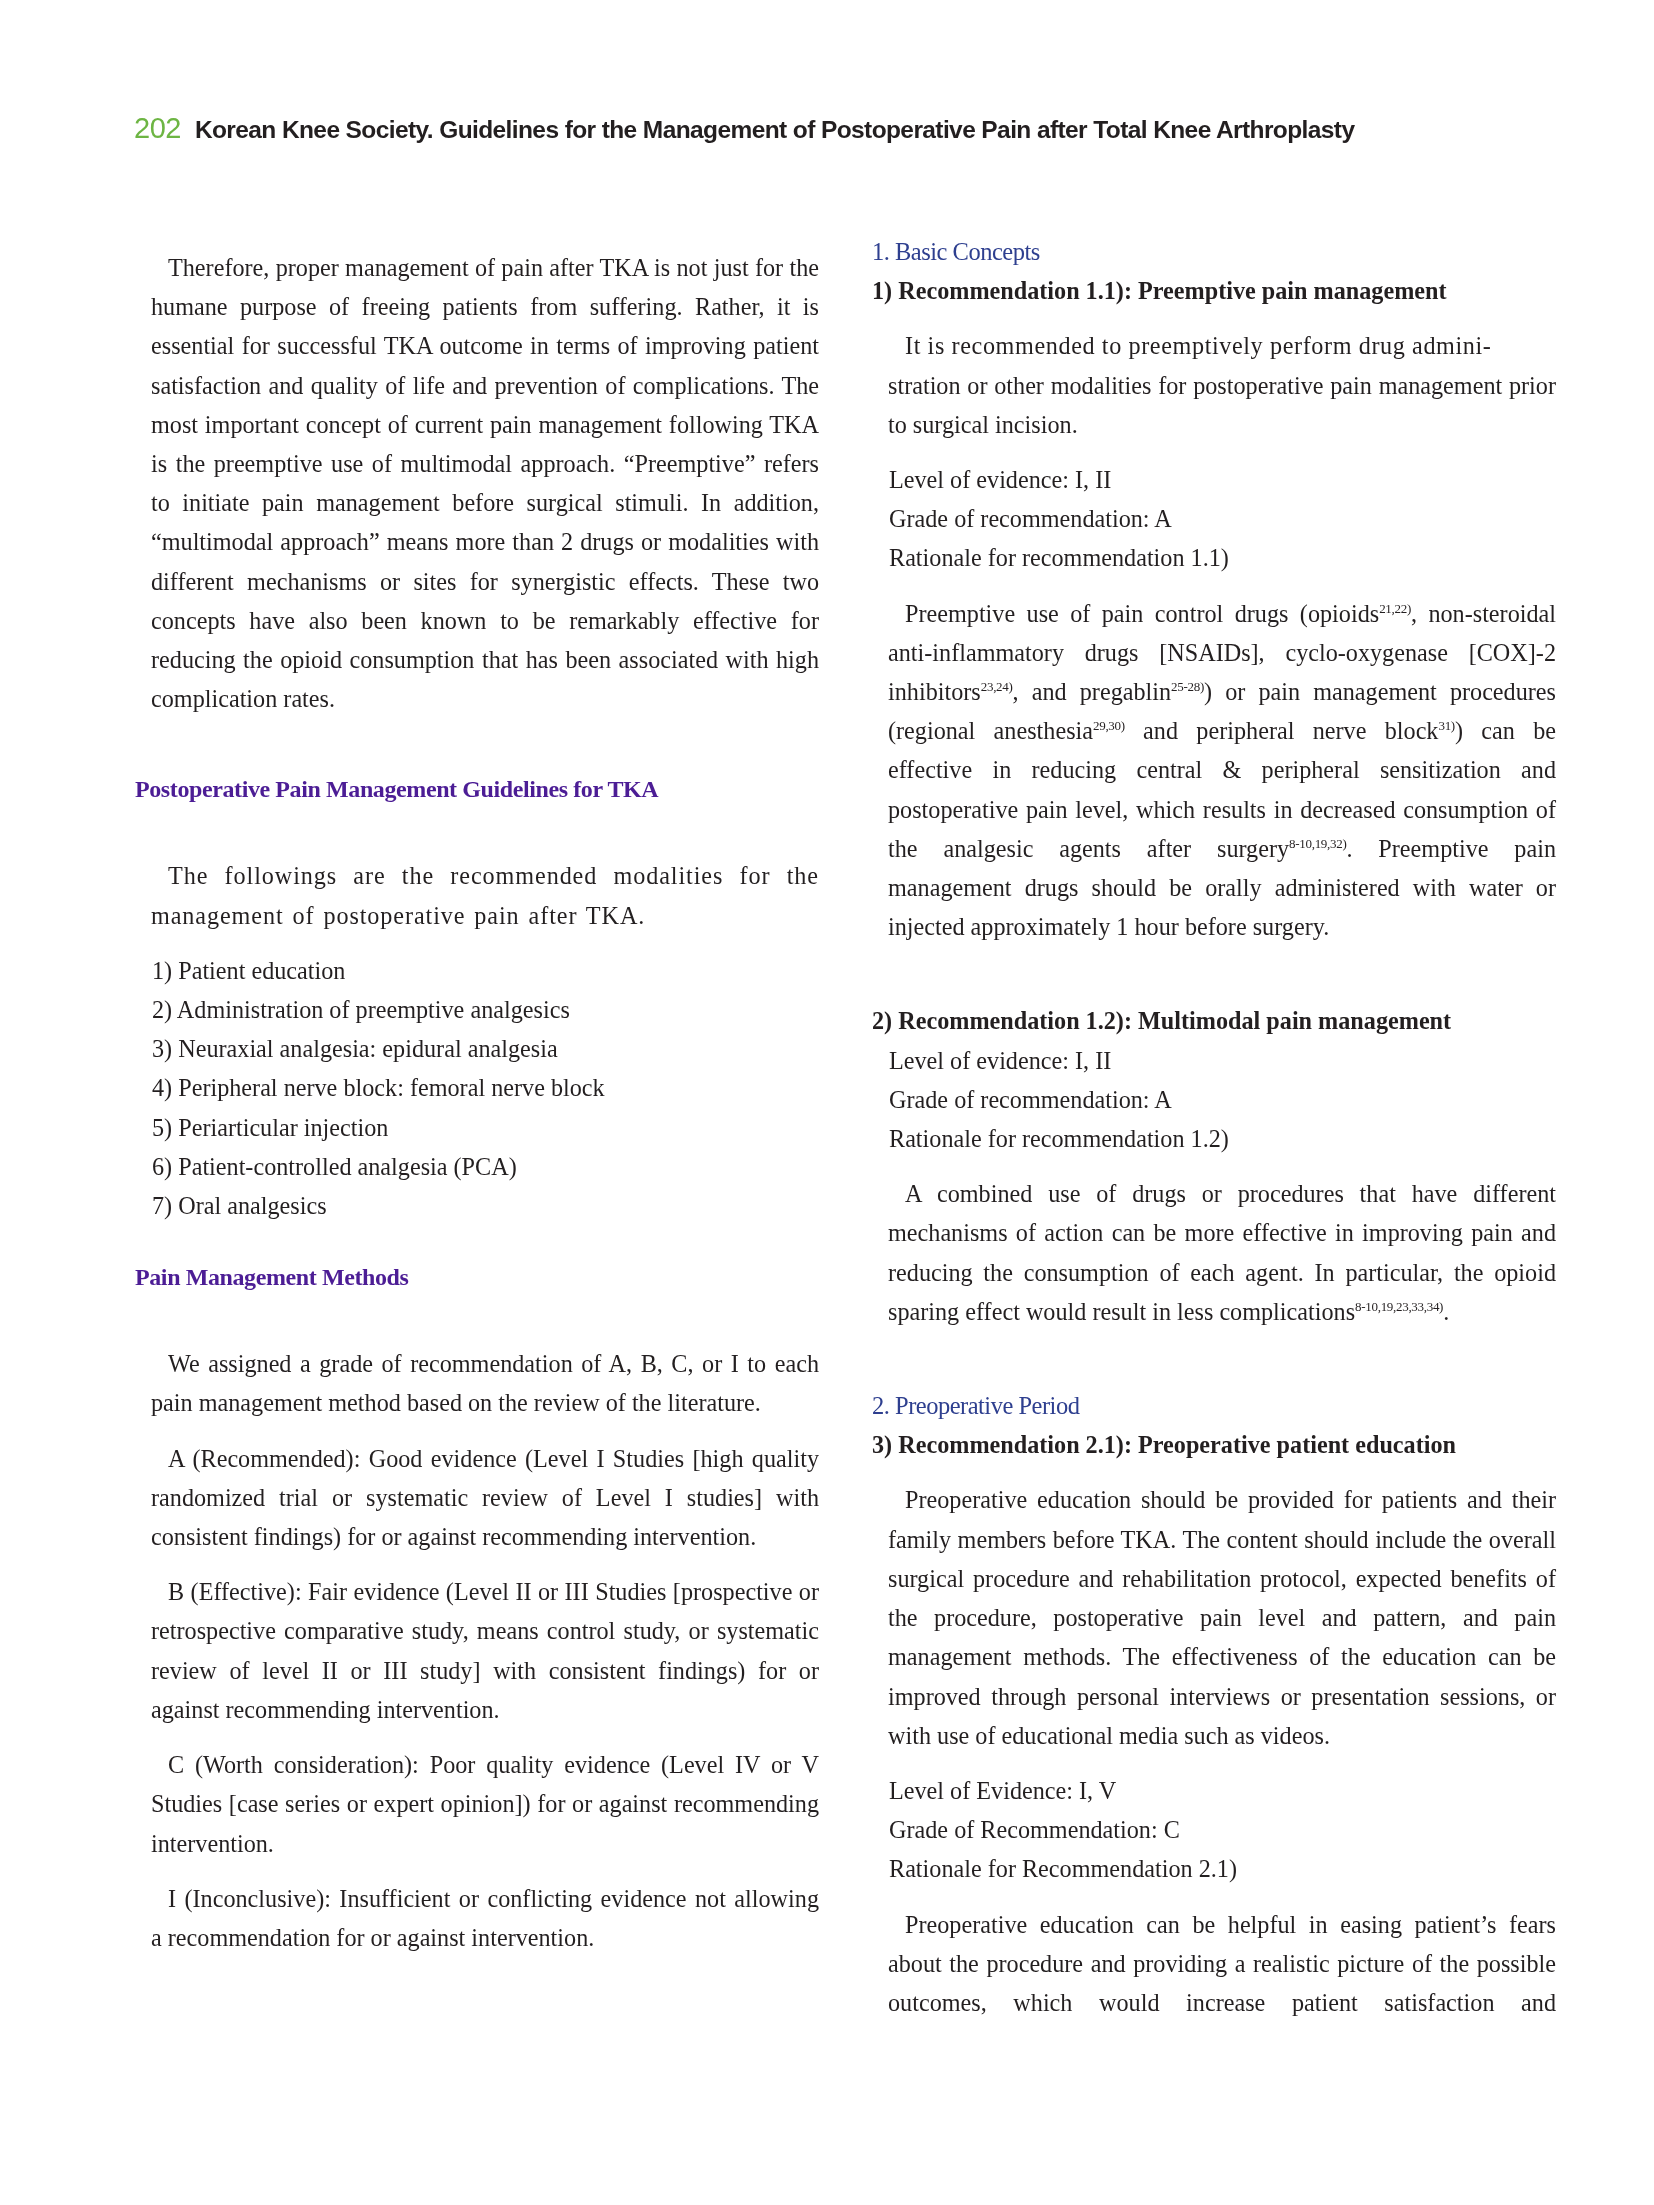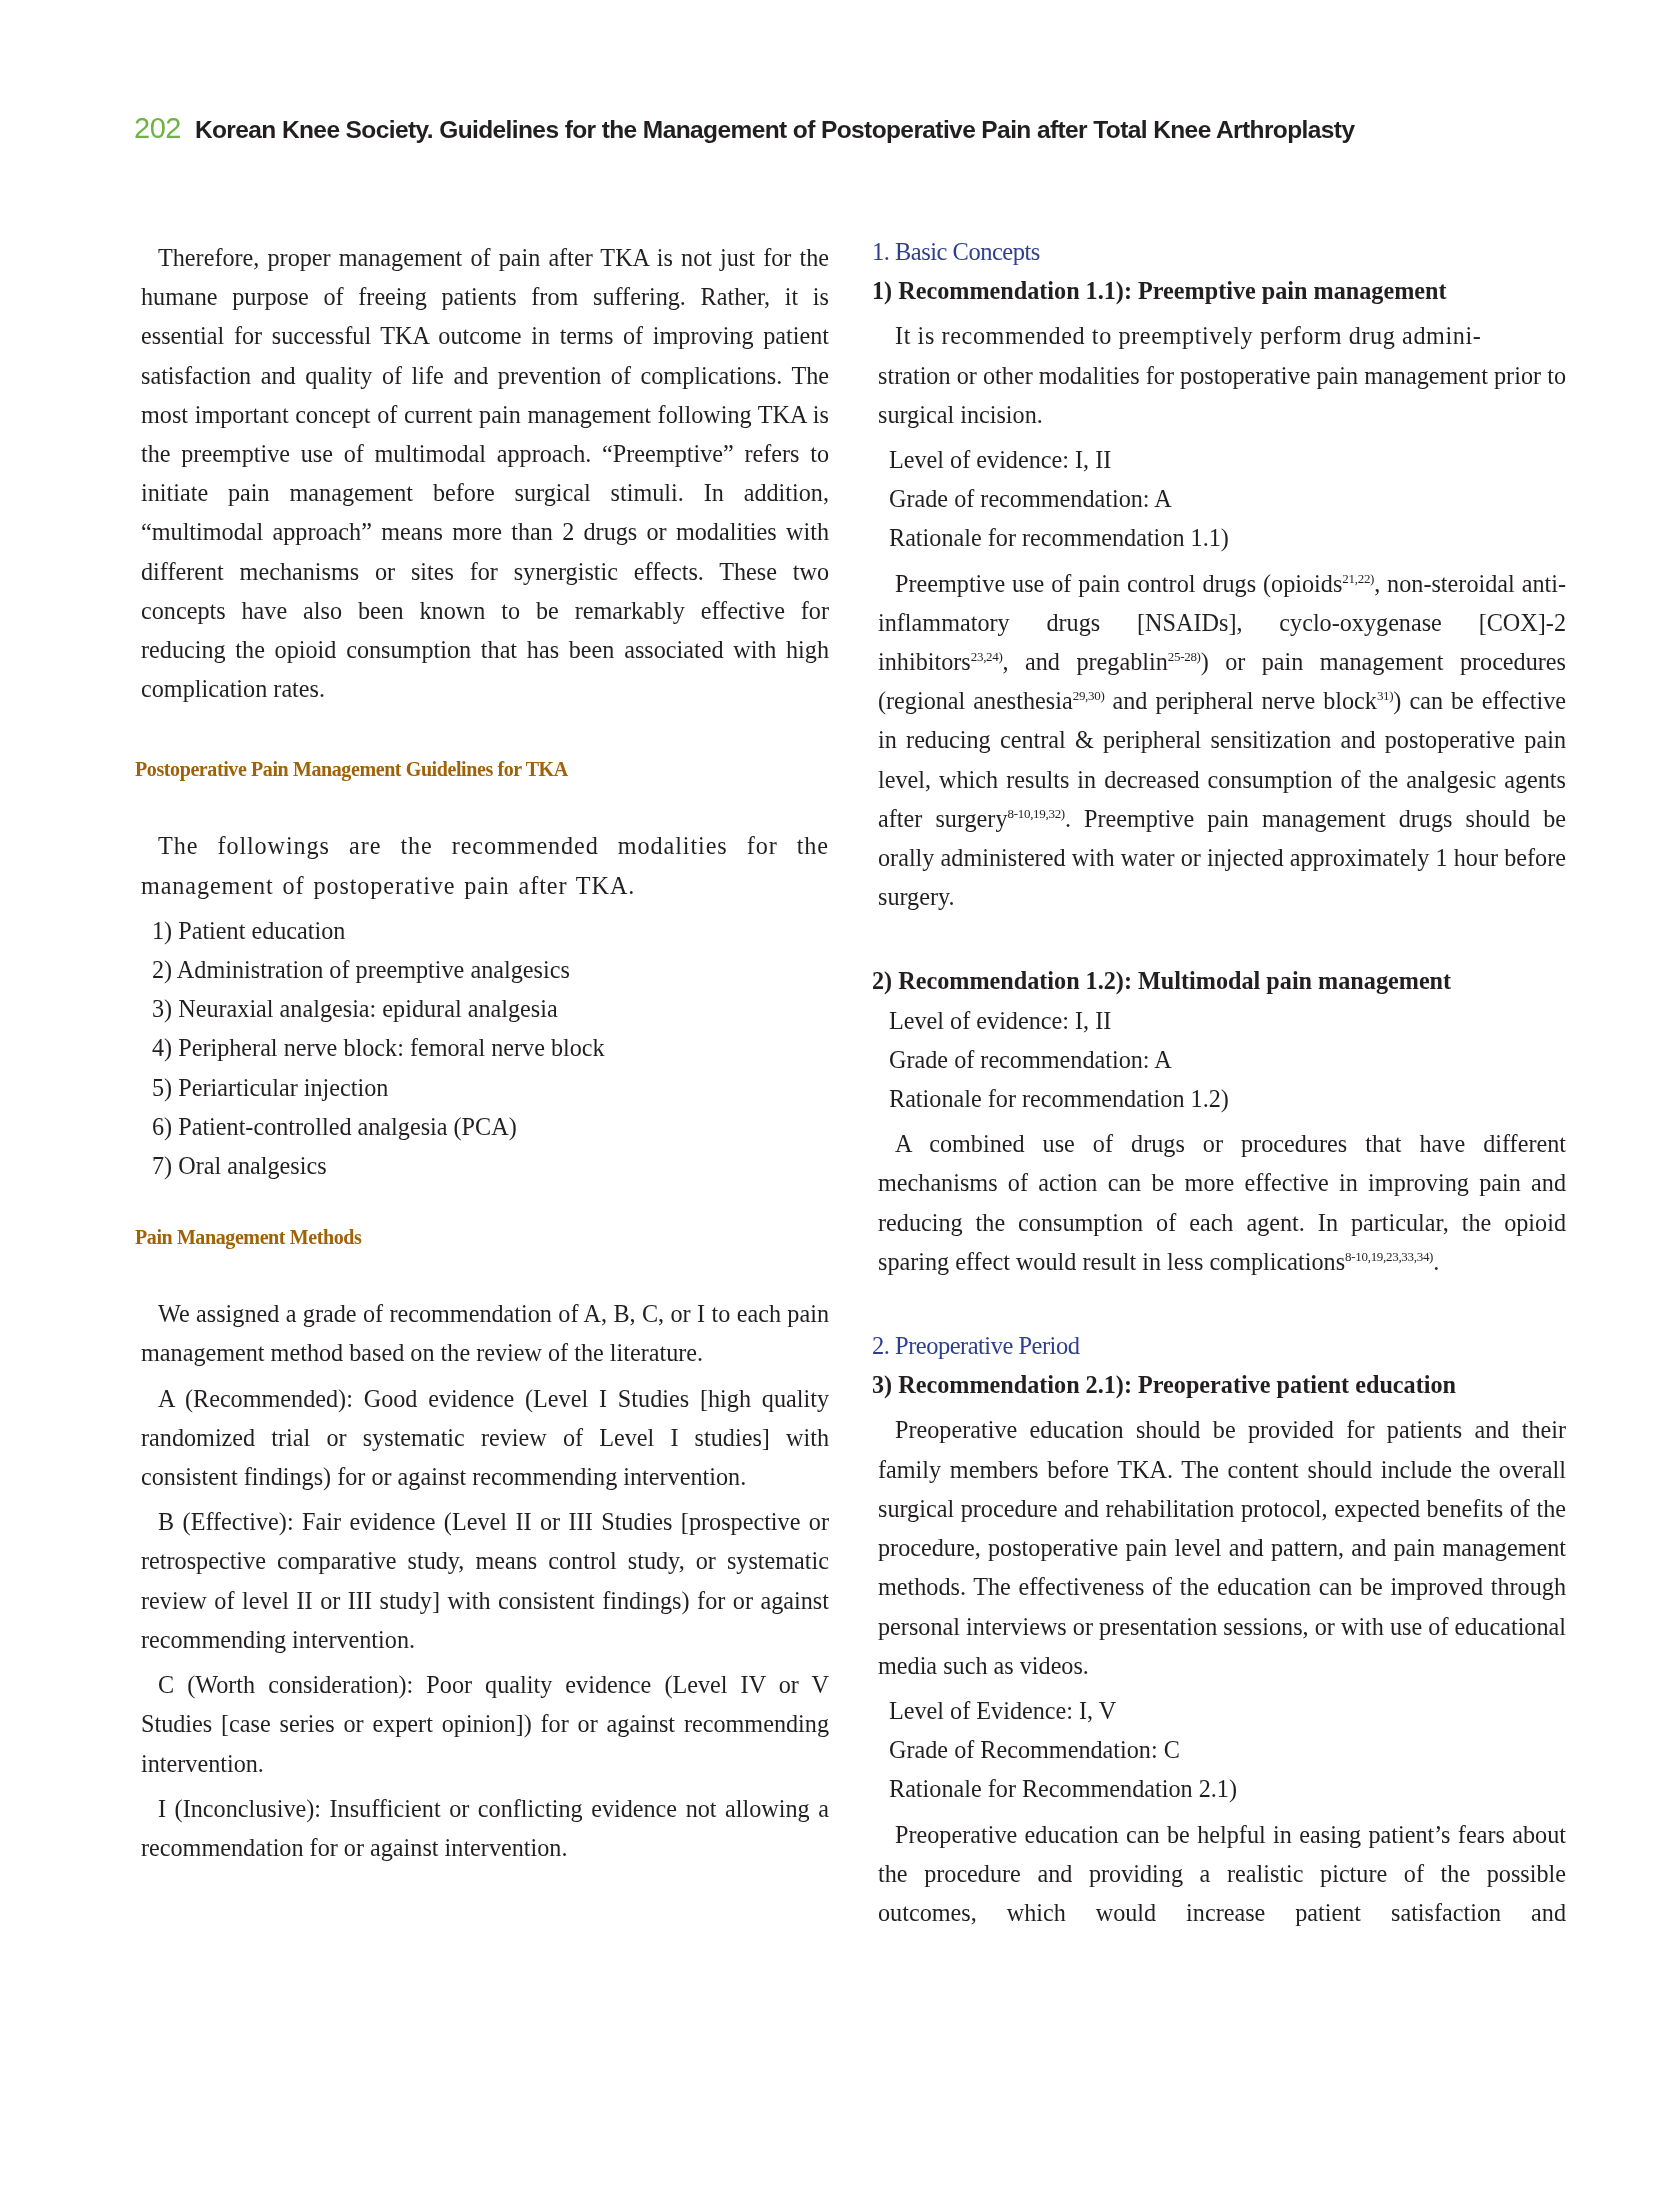--- a/index.html
+++ b/index.html
@@ -7,26 +7,26 @@
     .page { position: absolute; left: 16px; top: 0; width: 1654px; height: 1982px; }
 
     .running-head { position: absolute; left: 118px; top: 112px; white-space: nowrap; }
     .page-number { font-family: "Liberation Sans", sans-serif; font-size: 29px; color: #6db543; letter-spacing: -0.5px; vertical-align: baseline; }
     .running-title { font-family: "Liberation Sans", sans-serif; font-size: 24.5px; font-weight: bold; color: #231f20; margin-left: 14px; letter-spacing: -0.6px; vertical-align: baseline; }
 
     .col { position: absolute; top: 232px; width: 700px; font-family: "Liberation Serif", serif; font-size: 24.2px; line-height: 39.2px; }
     .col-left { left: 119px; }
     .col-right { left: 856px; }
 
-    .p { margin: 6px; text-align: justify; text-indent: 17px; hyphens: none; }
+    .p { margin: 16px; text-align: justify; text-indent: 17px; hyphens: none; }
     .p-noindent { margin: 0; text-indent: 0; font-weight: bold; }
     .p-line { margin: 0; padding-left: 17px; white-space: nowrap; }
     .list-item { margin: 0; padding-left: 17px; }
 
-    .h-green { margin: 0; font-family: "Liberation Serif", serif; font-weight: bold; color: #a16207; font-size: 20px; line-height: 40px; letter-spacing: -0.4px; }
+    .h-green { margin: 0; font-family: "Liberation Serif", serif; font-weight: bold; color: #4c1d95; font-size: 24px; line-height: 40px; letter-spacing: -0.4px; }
     .h-blue { margin: 0; font-family: "Liberation Serif", serif; font-weight: normal; color: #2e3f8f; font-size: 24.5px; line-height: 39.2px; letter-spacing: -0.5px; }
 
     sup { font-size: 13px; line-height: 0; vertical-align: 9px; letter-spacing: -0.3px; }
 
     .gap-s { height: 39px; }
   </style>
 </head>
 <body>
 
 <div class="page">

